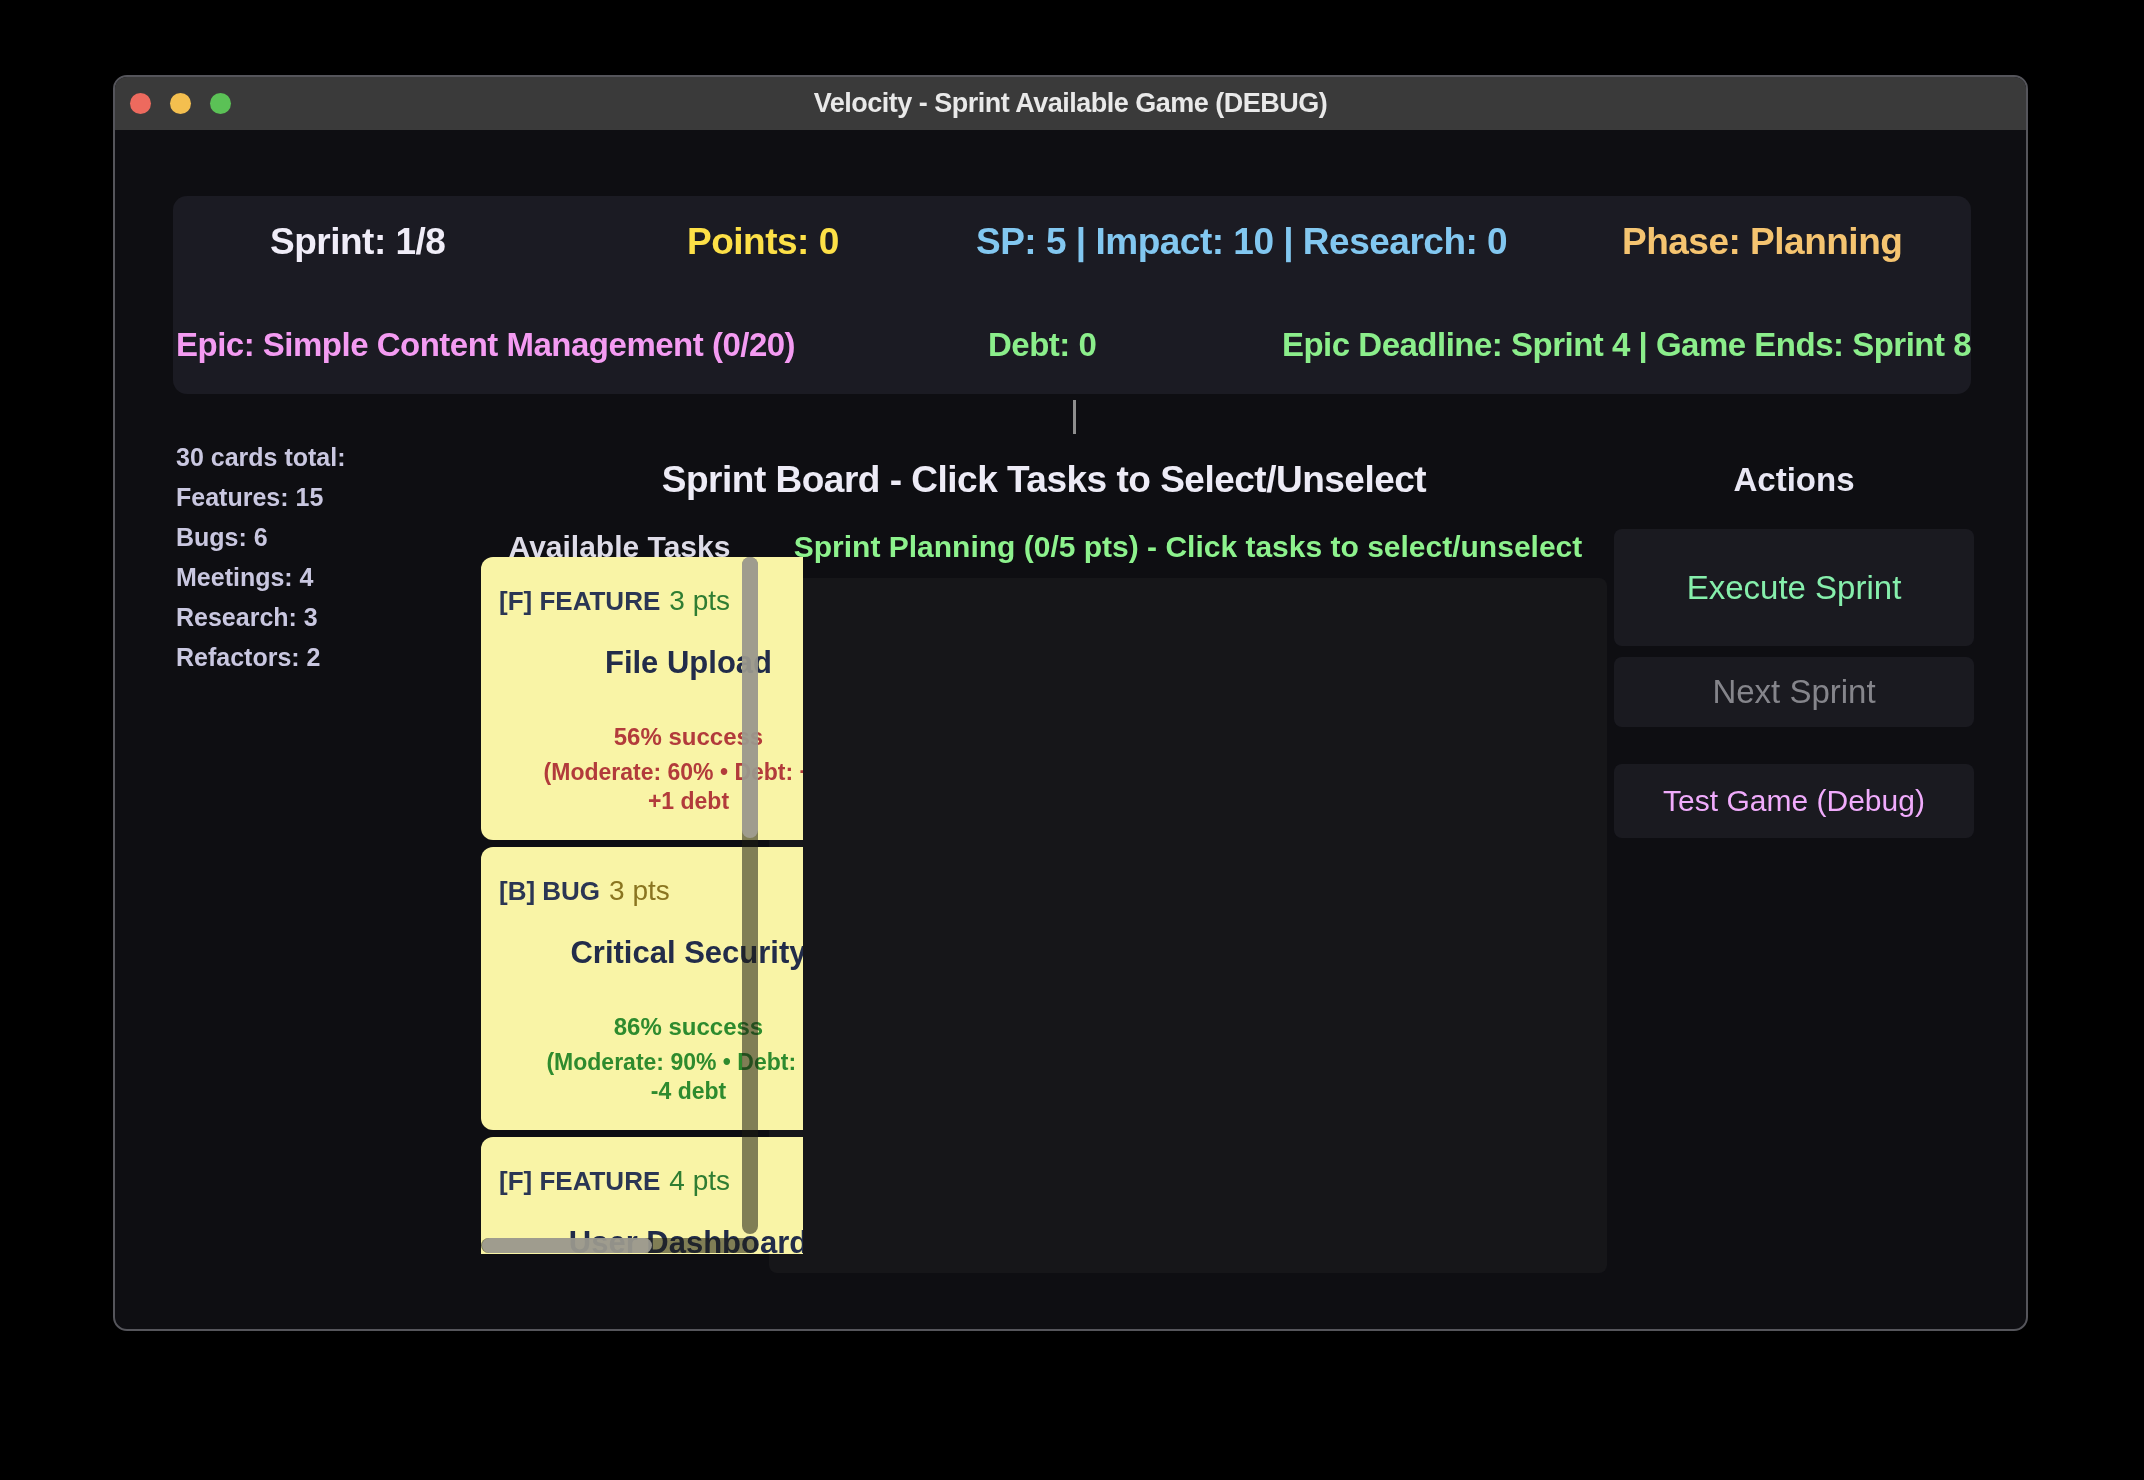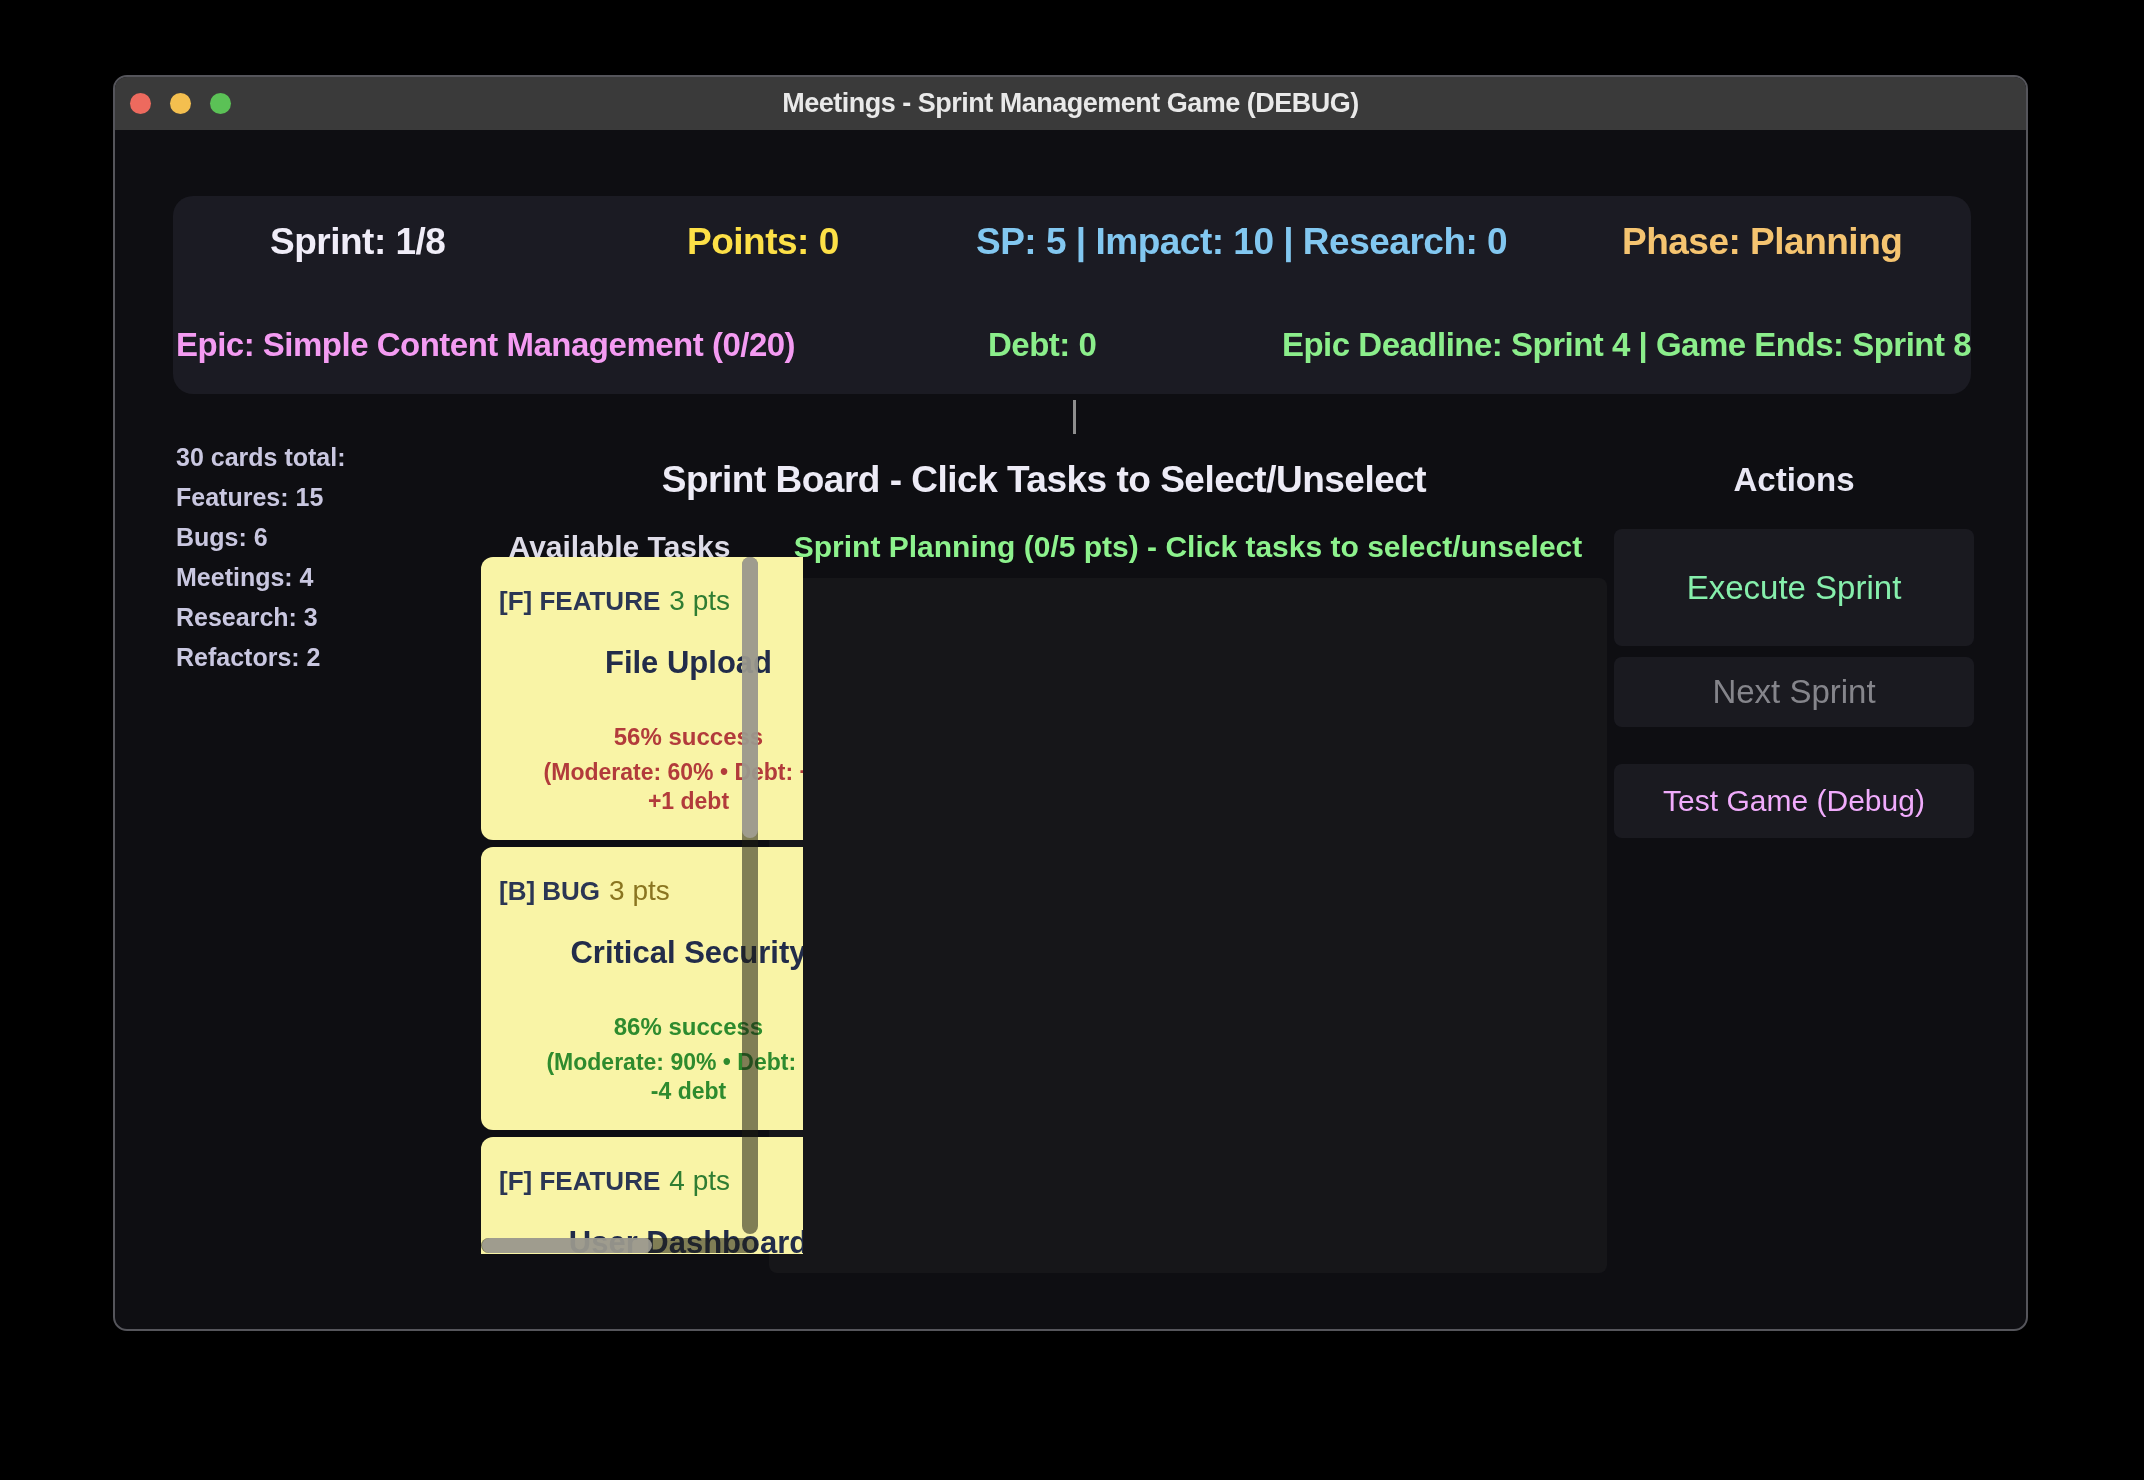--- a/index.html
+++ b/index.html
@@ -17,21 +17,21 @@
   .titlebar{position:absolute;left:0;top:0;right:0;height:53px;background:#3A3A3A;
     display:flex;align-items:center;justify-content:center;}
   .title-text{color:#E9E9E9;font-size:27px;font-weight:bold;letter-spacing:-0.5px;}
   .light{position:absolute;width:21px;height:21px;border-radius:50%;top:16px;}
   .light-red{left:15px;background:#ED6A5E;}
   .light-yellow{left:55px;background:#F4BF4F;}
   .light-green{left:95px;background:#5BC156;}
 
   
   .stats-panel{position:absolute;left:58px;top:119px;width:1798px;height:198px;
-    background:#1B1B23;border-radius:20px;}
+    background:#1B1B23;border-radius:14px;}
   .stat{position:absolute;white-space:nowrap;font-weight:bold;letter-spacing:-0.5px;}
   .stat-sprint   {left:97px;  top:25px; font-size:37px;color:#F0EDF8;}
   .stat-points   {left:514px; top:25px; font-size:37px;color:#fde047;}
   .stat-resources{left:803px; top:25px; font-size:37px;color:#82C7F0;}
   .stat-phase    {left:1449px;top:25px; font-size:37px;color:#F5C470;}
   .stat-epic     {left:3px;   top:130px;font-size:33px;color:#F49BF2;}
   .stat-debt     {left:815px; top:130px;font-size:33px;color:#8BEE8B;}
   .stat-deadlines{right:0px;  top:130px;font-size:33px;color:#8BEE8B;}
 
   .cursor-tick{position:absolute;left:958px;top:323px;width:3px;height:34px;background:#8E8E8E;}
@@ -93,21 +93,21 @@
 </style>
 </head>
 <body>
 
 <div class="window">
 
   <div class="titlebar">
     <span class="light light-red"></span>
     <span class="light light-yellow"></span>
     <span class="light light-green"></span>
-    <span class="title-text">Meetings - Sprint Management Game (DEBUG)</span>
+    <span class="title-text">Velocity - Sprint Available Game (DEBUG)</span>
   </div>
 
   <div class="stats-panel">
     <span class="stat stat-sprint">Sprint: 1/8</span>
     <span class="stat stat-points">Points: 0</span>
     <span class="stat stat-resources">SP: 5 | Impact: 10 | Research: 0</span>
     <span class="stat stat-phase">Phase: Planning</span>
     <span class="stat stat-epic">Epic: Simple Content Management (0/20)</span>
     <span class="stat stat-debt">Debt: 0</span>
     <span class="stat stat-deadlines">Epic Deadline: Sprint 4 | Game Ends: Sprint 8</span>

